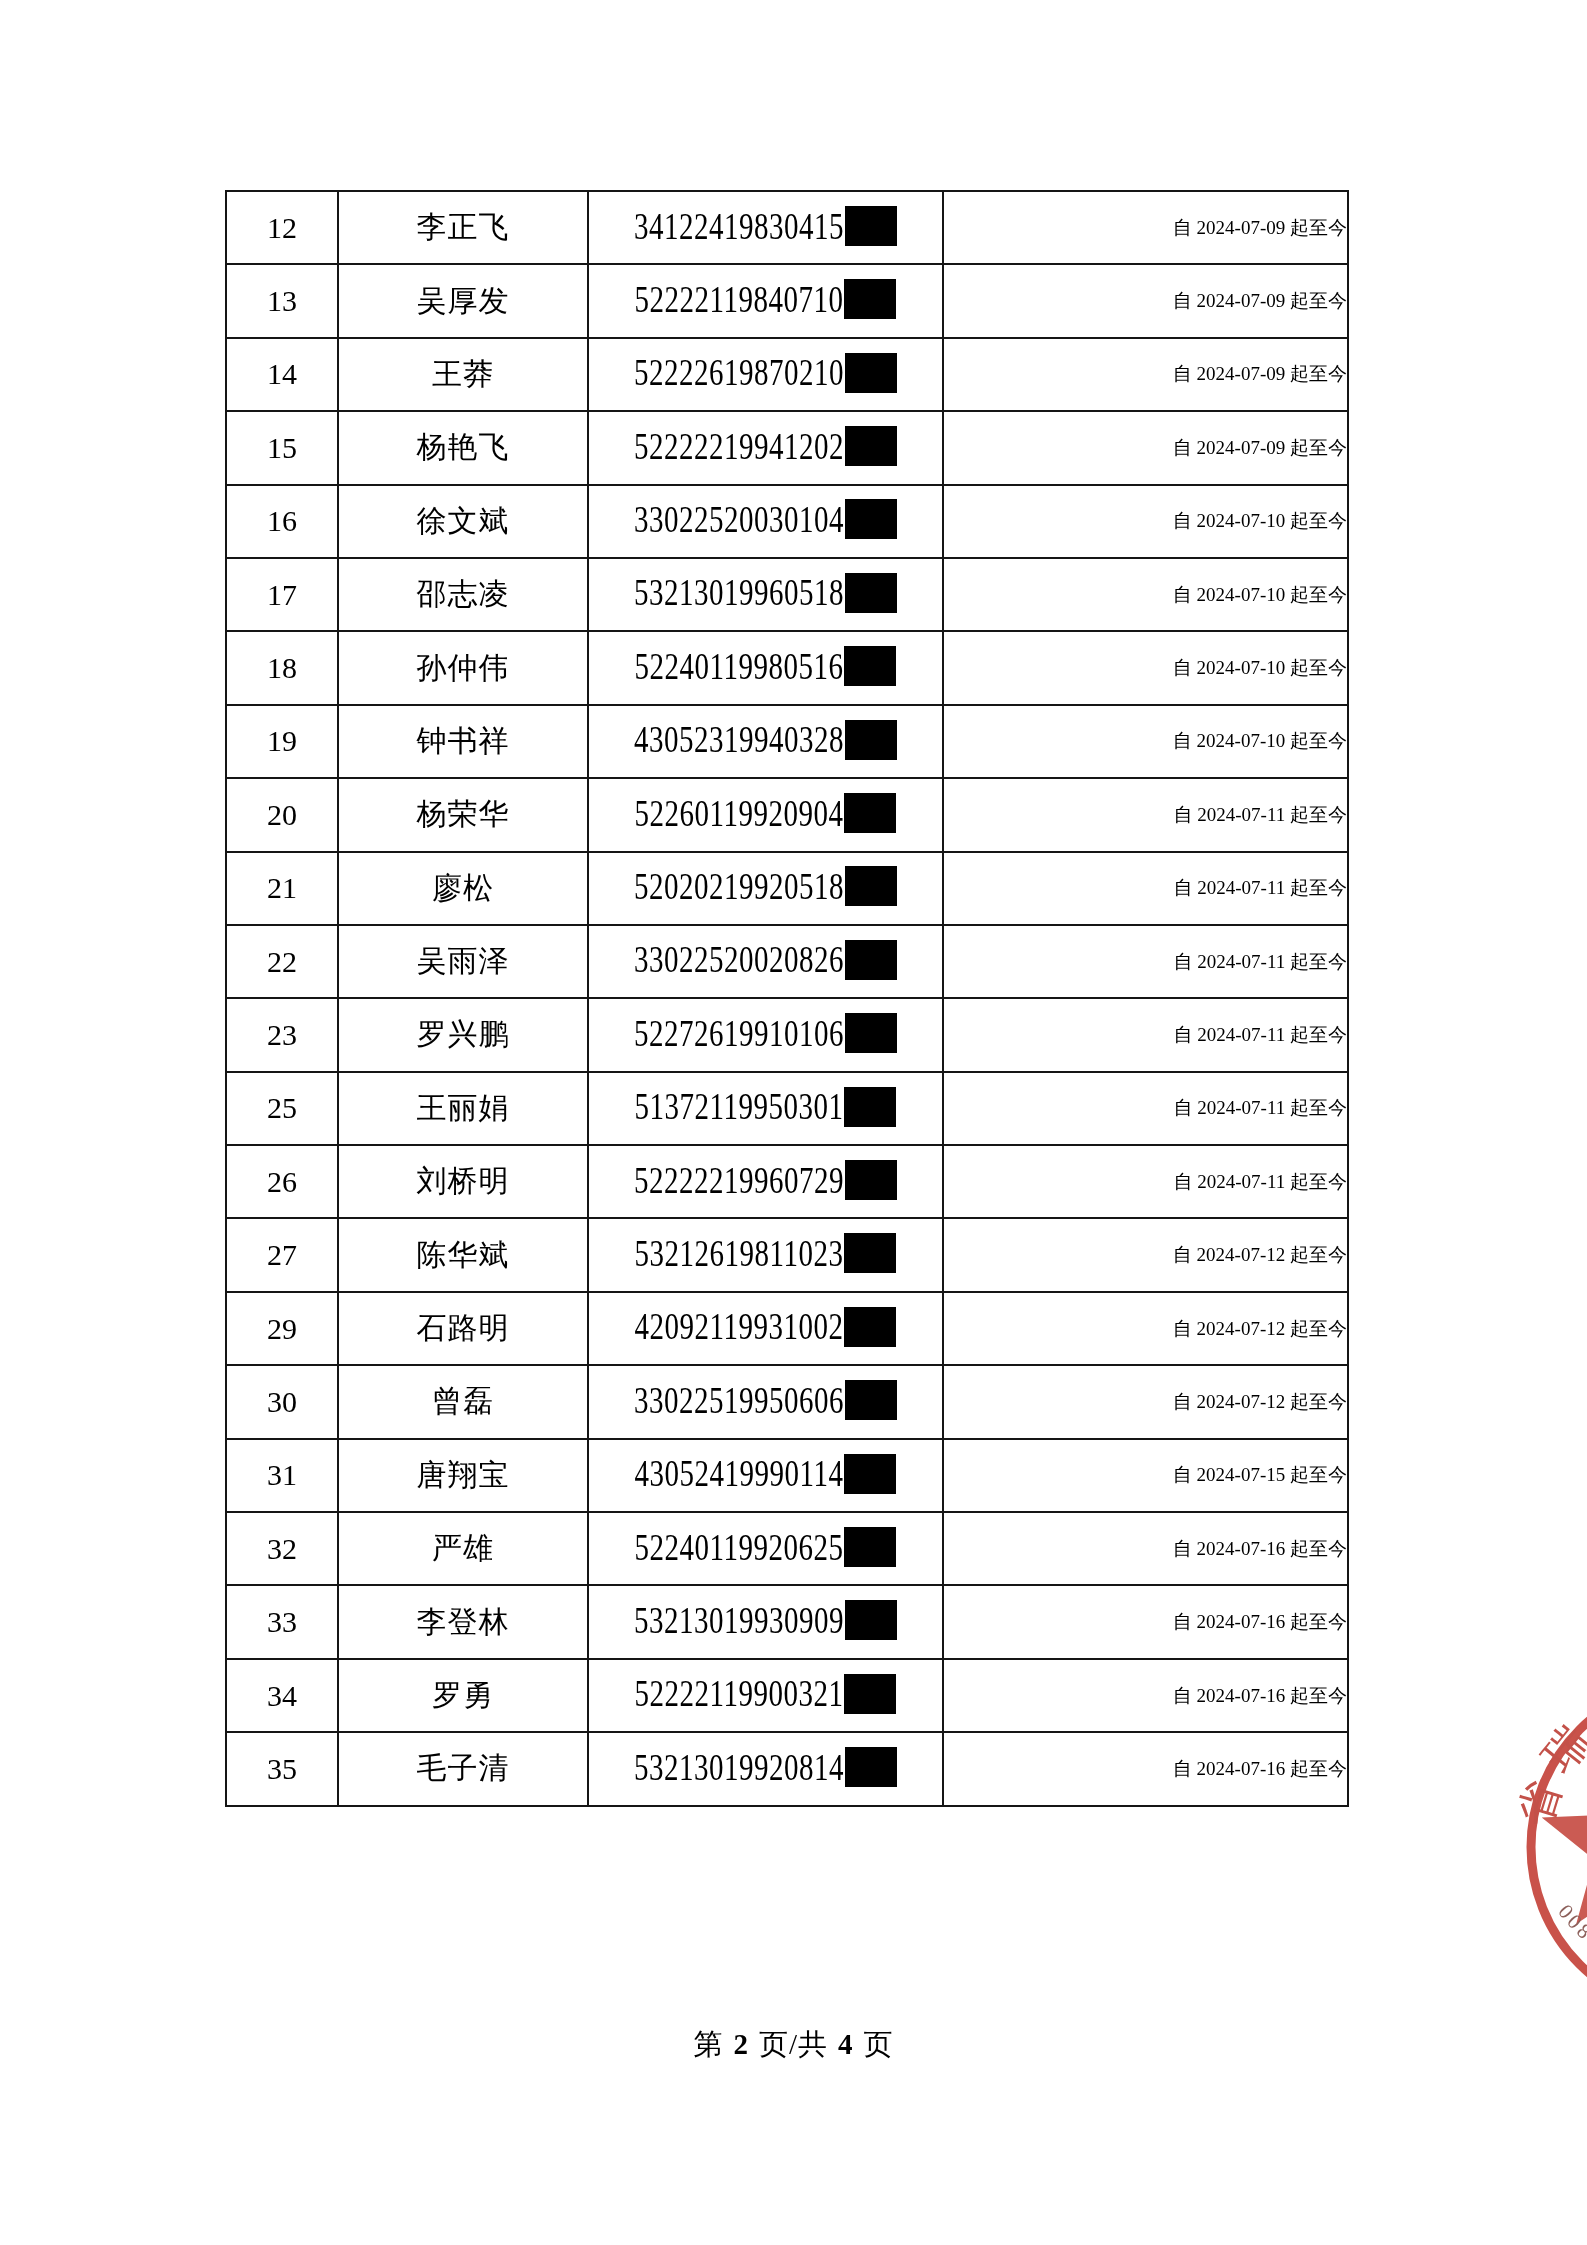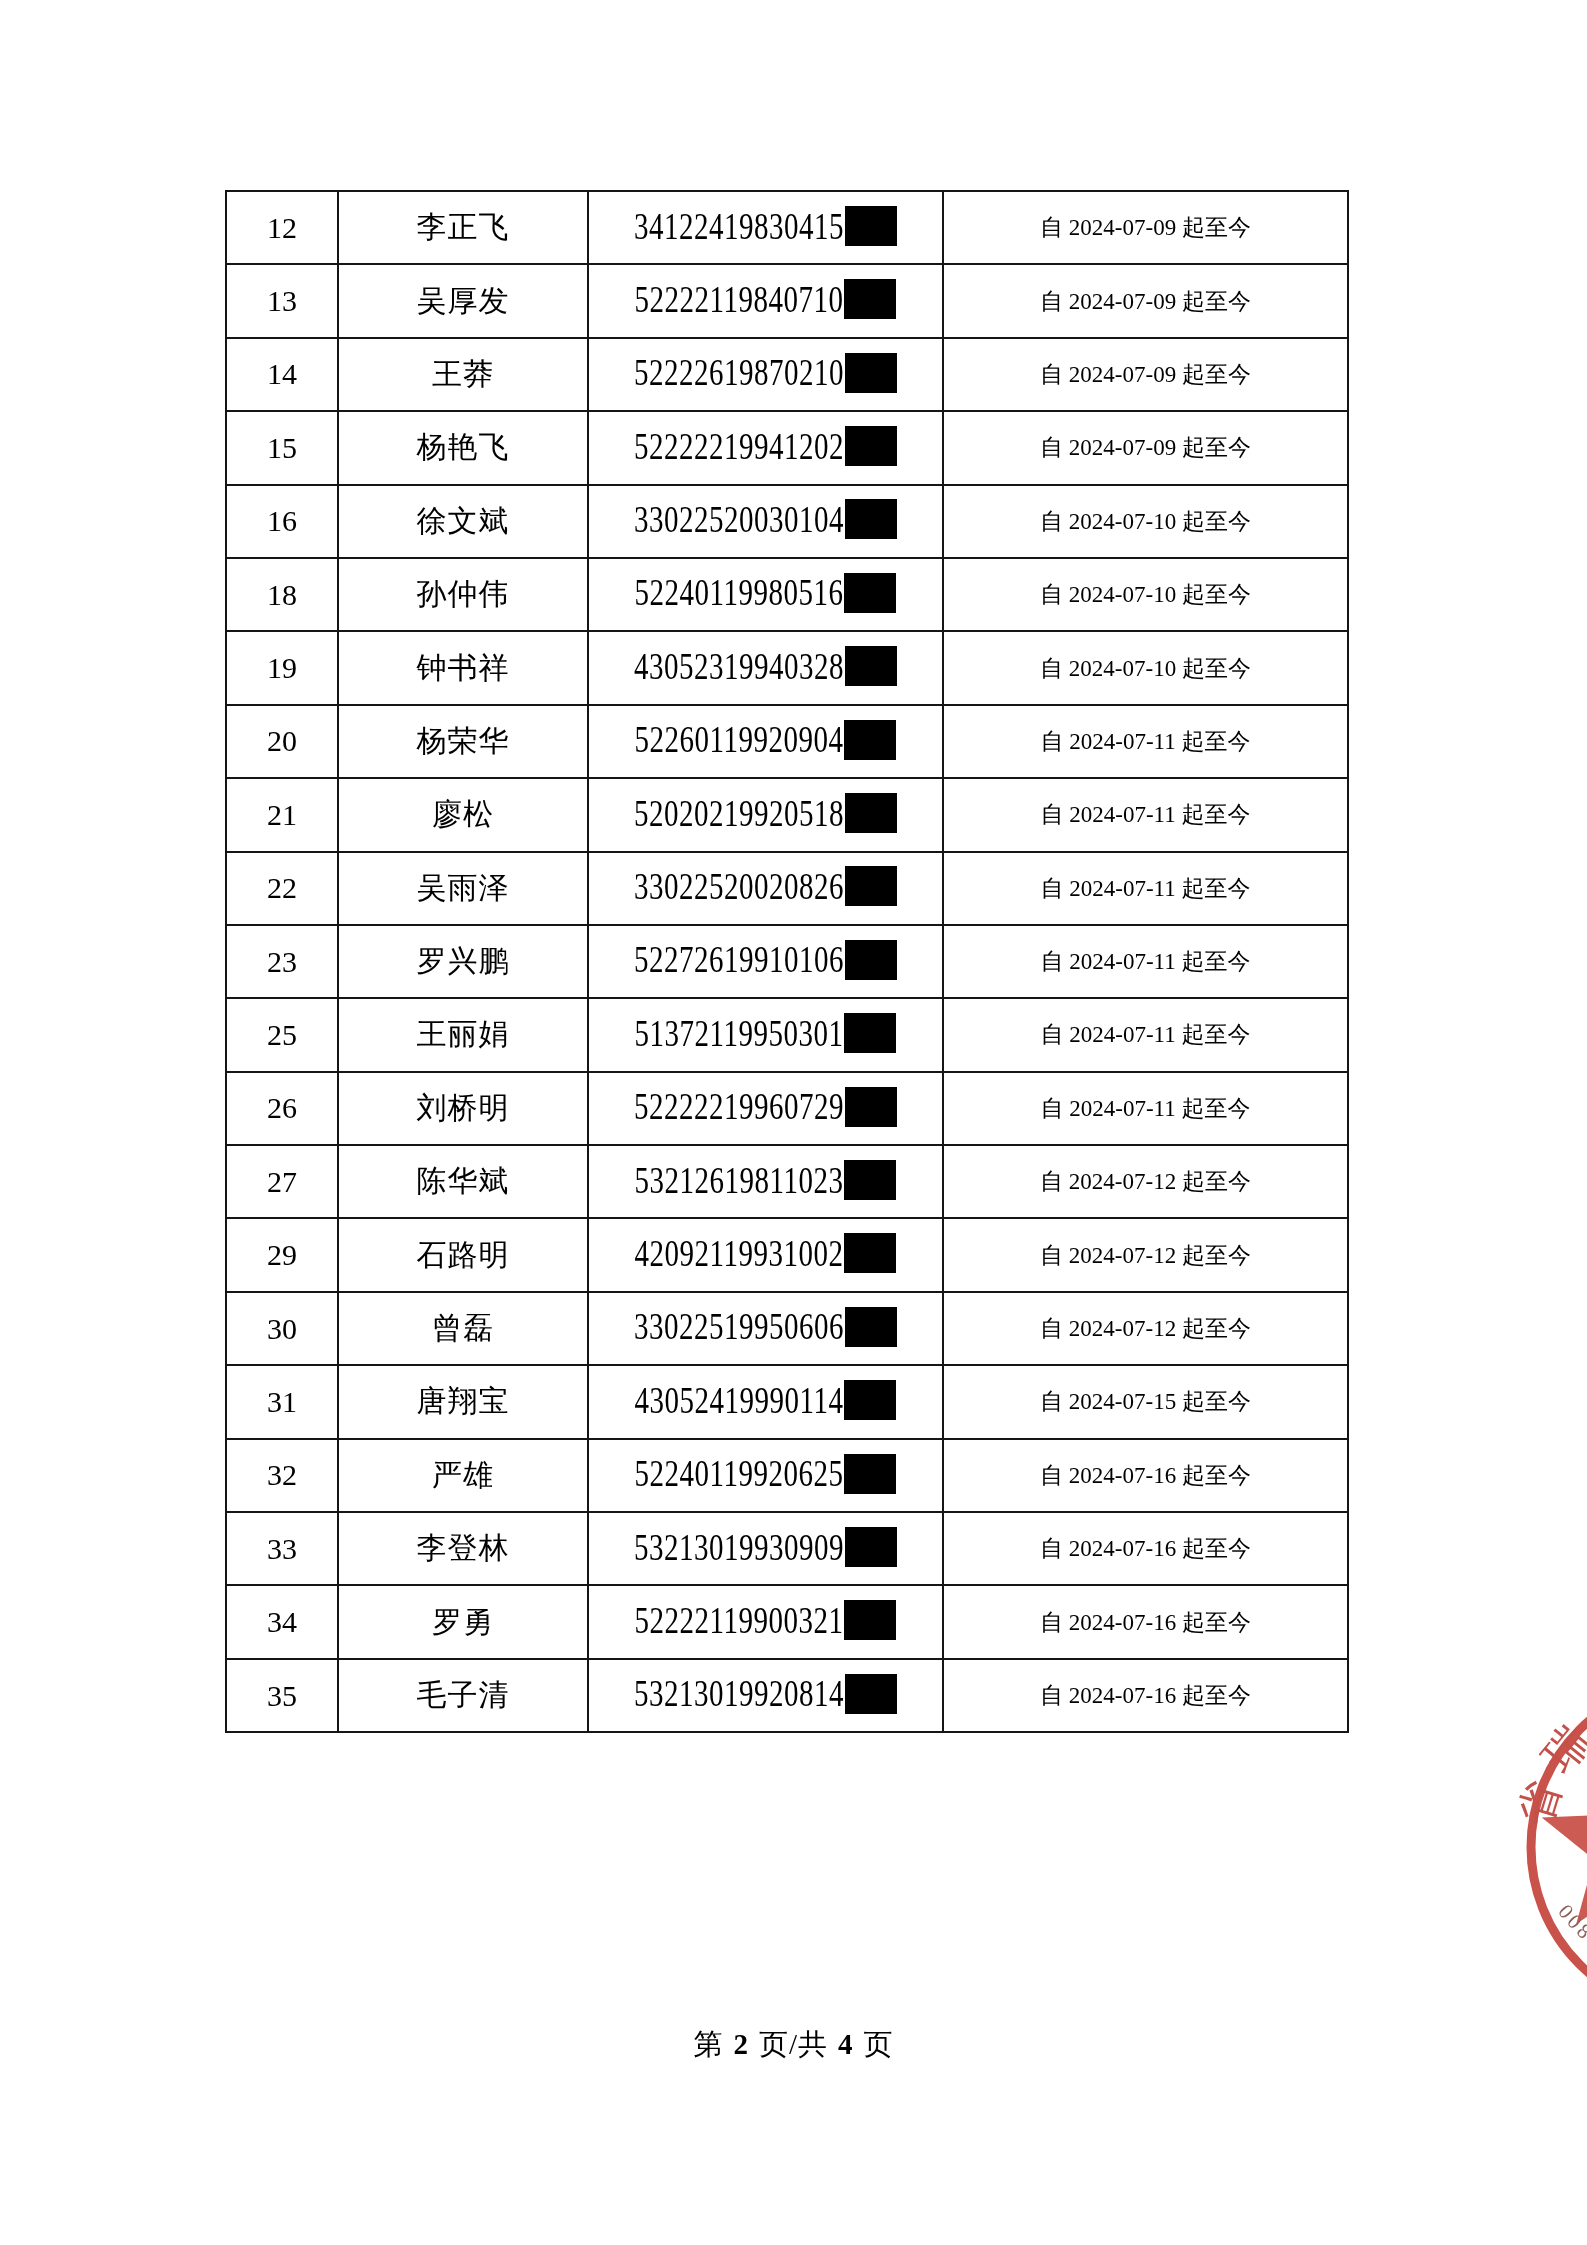--- a/index.html
+++ b/index.html
@@ -28,22 +28,22 @@
   }
   td.c-no{width:112px;text-align:center;font-size:30px;}
   td.c-name{width:250px;text-align:center;font-size:30px;letter-spacing:1px;font-family:Liberation Serif, serif;}
   td.c-id{width:355px;text-align:center;font-size:29px;white-space:nowrap;margin-left:16px;}
   td.c-id .idnum{display:inline-block;transform:scaleY(1.3);transform-origin:center;letter-spacing:0.5px;}
   td.c-id .redact{
     display:inline-block;width:52px;height:40px;background:#000;
     vertical-align:middle;margin-left:1px;margin-top:-6px;
   }
   td.c-date{
-    width:405px;vertical-align:top;text-align:center;
-    padding:9px 0 0 16px;font-size:23px;white-space:nowrap;
+    width:405px;vertical-align:top;text-align:right;
+    padding:9px 0 0 16px;font-size:19px;white-space:nowrap;
   }
   .footer{
     position:absolute;left:0;top:2025px;width:100%;
     text-align:center;font-size:29px;letter-spacing:1px;
   }
   .footer .pg-num{font-weight:bold;padding:0 10px;}
   .seal{
     position:absolute;left:1512px;top:1662px;width:380px;height:380px;
     opacity:0.88;filter:blur(0.4px);
     pointer-events:none;
@@ -90,20 +90,26 @@
       <td class="c-date"><span>自 2024-07-09 起至今</span></td>
     </tr>
 
     <tr>
       <td class="c-no"><span>16</span></td>
       <td class="c-name"><span>徐文斌</span></td>
       <td class="c-id"><span class="idnum">33022520030104</span><span class="redact"></span></td>
       <td class="c-date"><span>自 2024-07-10 起至今</span></td>
     </tr>
 
+    <tr>
+      <td class="c-no"><span>17</span></td>
+      <td class="c-name"><span>邵志凌</span></td>
+      <td class="c-id"><span class="idnum">53213019960518</span><span class="redact"></span></td>
+      <td class="c-date"><span>自 2024-07-10 起至今</span></td>
+    </tr>
 
     <tr>
       <td class="c-no"><span>18</span></td>
       <td class="c-name"><span>孙仲伟</span></td>
       <td class="c-id"><span class="idnum">52240119980516</span><span class="redact"></span></td>
       <td class="c-date"><span>自 2024-07-10 起至今</span></td>
     </tr>
 
     <tr>
       <td class="c-no"><span>19</span></td>

